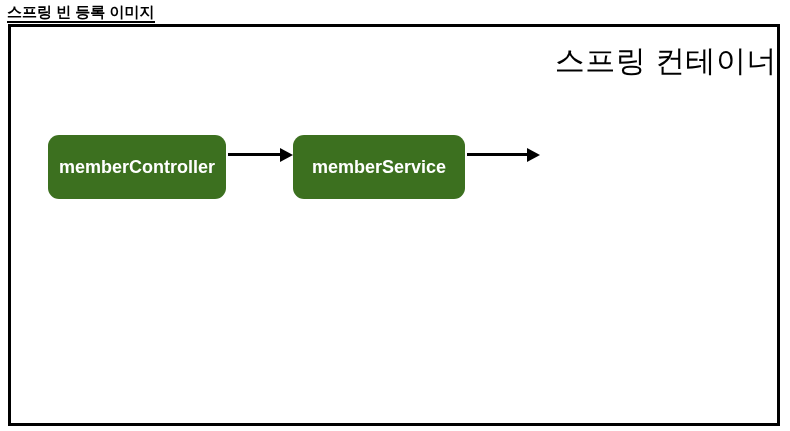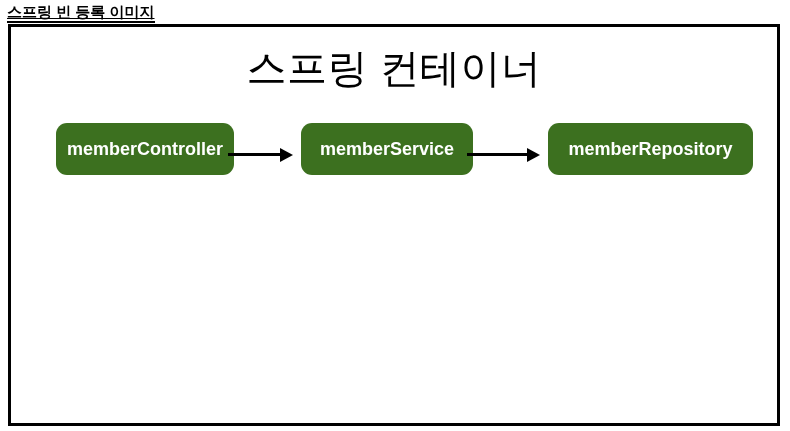--- a/index.html
+++ b/index.html
@@ -15,42 +15,40 @@
     font-family:"Liberation Sans","DejaVu Sans",sans-serif;
     color:#000;
     overflow:hidden;
   }
   .page-label{
     position:absolute;left:7px;top:2px;
     font-size:15px;font-weight:bold;line-height:19px;
     border-bottom:2px solid #000;
     padding-bottom:0px;
     display:inline-block;
-    text-decoration:underline;
   }
   .container-box{
     position:absolute;left:8px;top:24px;
     width:772px;height:402px;
     border:3px solid var(--line);
     background:#FFFFFF;
   }
   .container-title{
     position:absolute;left:0;top:14px;width:100%;
-    text-align:center;
-    font-size:40px;font-weight:500;letter-spacing:0.5px;
+    text-align:right;
+    font-size:30px;font-weight:500;letter-spacing:0.5px;
   }
   .bean{
-    position:absolute;top:96px;height:52px;
+    position:absolute;top:108px;height:64px;
     background:var(--bean-fill);
     border-radius:11px;
     color:var(--bean-text);
     font-size:18px;font-weight:bold;
     display:flex;align-items:center;justify-content:center;
     text-align:center;
-    margin-left:8px;
   }
   .bean-1{left:37px;width:178px;}
   .bean-2{left:282px;width:172px;align-items:center;}
   .bean-3{left:529px;width:205px;}
   .arrow-line{
     position:absolute;top:126px;height:3px;
     background:var(--line);
   }
   .arrow-head{
     position:absolute;top:121px;width:0;height:0;
@@ -79,17 +77,14 @@
   <div class="arrow-line arrow1-line"></div>
   <div class="arrow-head arrow1-head"></div>
 
   <div class="bean bean-2">
     <span>memberService</span>
   </div>
 
   <div class="arrow-line arrow2-line"></div>
   <div class="arrow-head arrow2-head"></div>
 
-  <div class="bean bean-3">
-    <span>memberRepository</span>
-  </div>
 
 </div>
 
 </body></html>

